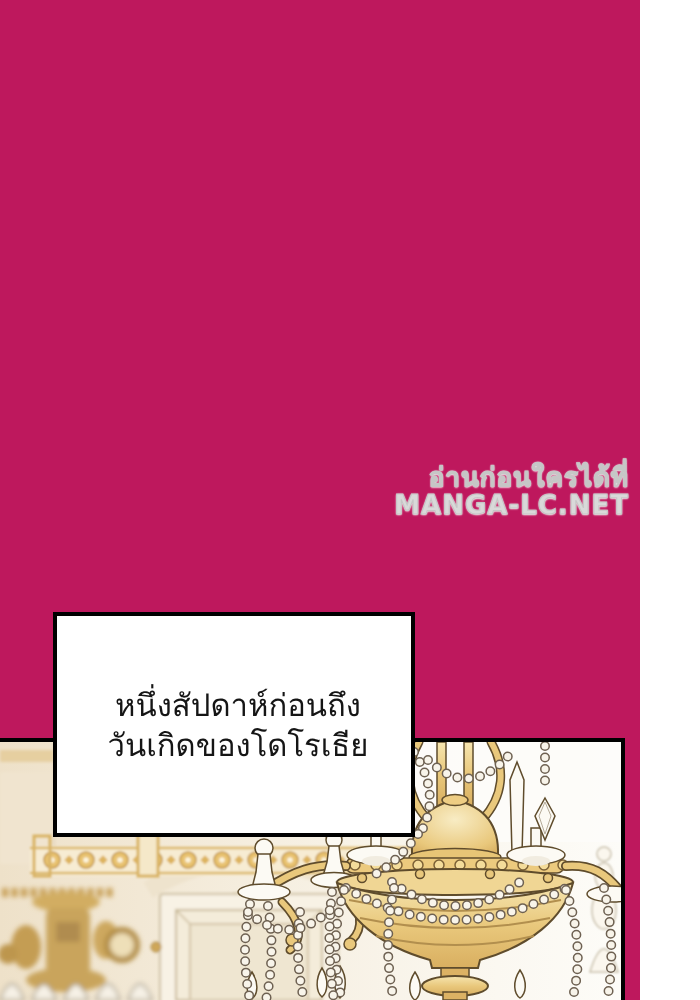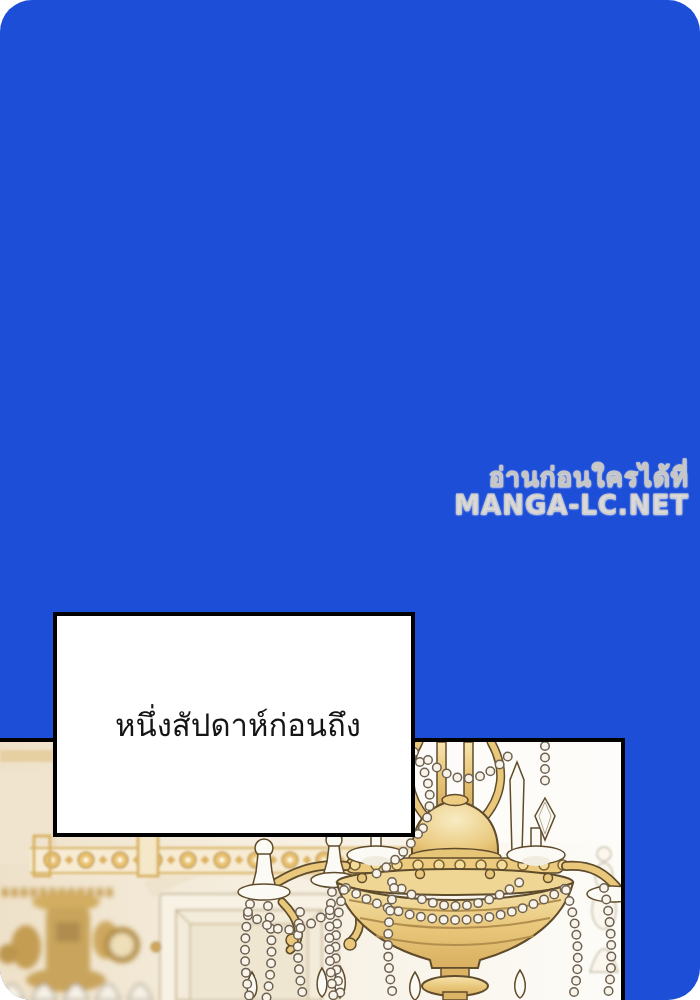--- a/index.html
+++ b/index.html
@@ -1,17 +1,17 @@
 <!DOCTYPE html>
 <html><head>
 <meta charset="utf-8">
 <style>
   html,body{margin:0;padding:0;background:#fff;}
-  .page{position:relative;width:700px;height:1000px;background:#1d4ed8;overflow:hidden;
-        font-family:"DejaVu Sans","Liberation Sans",sans-serif;border-radius:32px;}
+  .page{position:relative;width:640px;height:1000px;background:#be185d;overflow:hidden;
+        font-family:"DejaVu Sans","Liberation Sans",sans-serif;}
 
   
   .watermark{position:absolute;top:463px;right:11px;text-align:right;line-height:1.08;
              color:#d9d9d9;-webkit-text-stroke:1.1px #c6c6c6;
              text-shadow:0 0 2px #ffffff,0 1px 2px #ffffff;font-weight:bold;}
   .wm1{font-size:26px;letter-spacing:1px;}
   .wm2{font-size:26px;letter-spacing:1px;}
 
   
   .panel{position:absolute;left:0;top:738px;width:625px;height:262px;box-sizing:border-box;
@@ -284,15 +284,16 @@
             <path class="bf" d="M332,150 Q326,206 334,258"></path>
           <path class="bo" d="M248,170 Q292,210 338,160"></path>
             <path class="bf" d="M248,170 Q292,210 338,160"></path>
         </g>
       </g>
     </svg>
   </div>
 
   <div class="narration">
     <div class="nline">หนึ่งสัปดาห์ก่อนถึง</div>
+    <div class="nline">วันเกิดของโดโรเธีย</div>
   </div>
 
 </div>
 
 </body></html>

